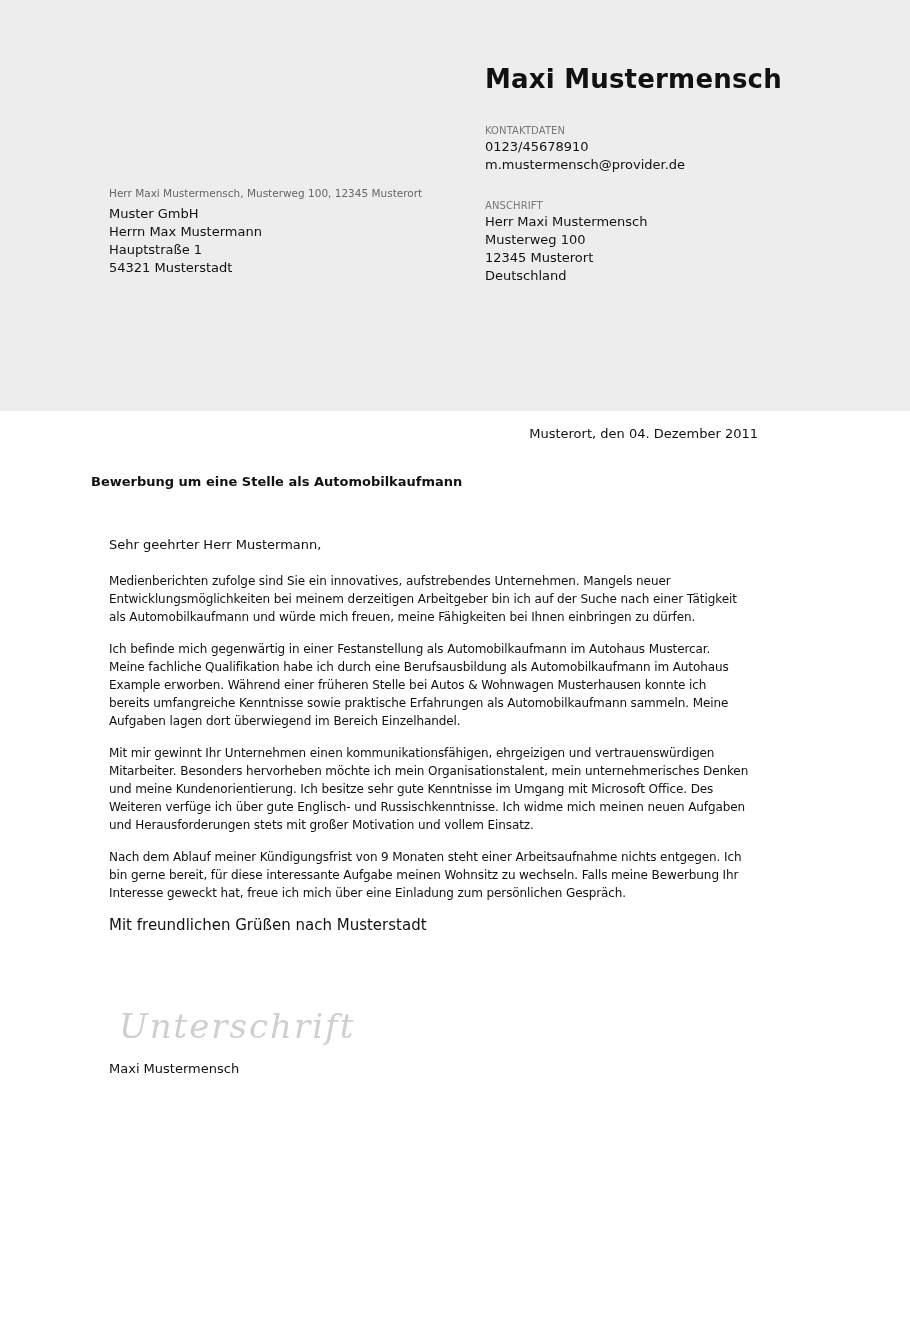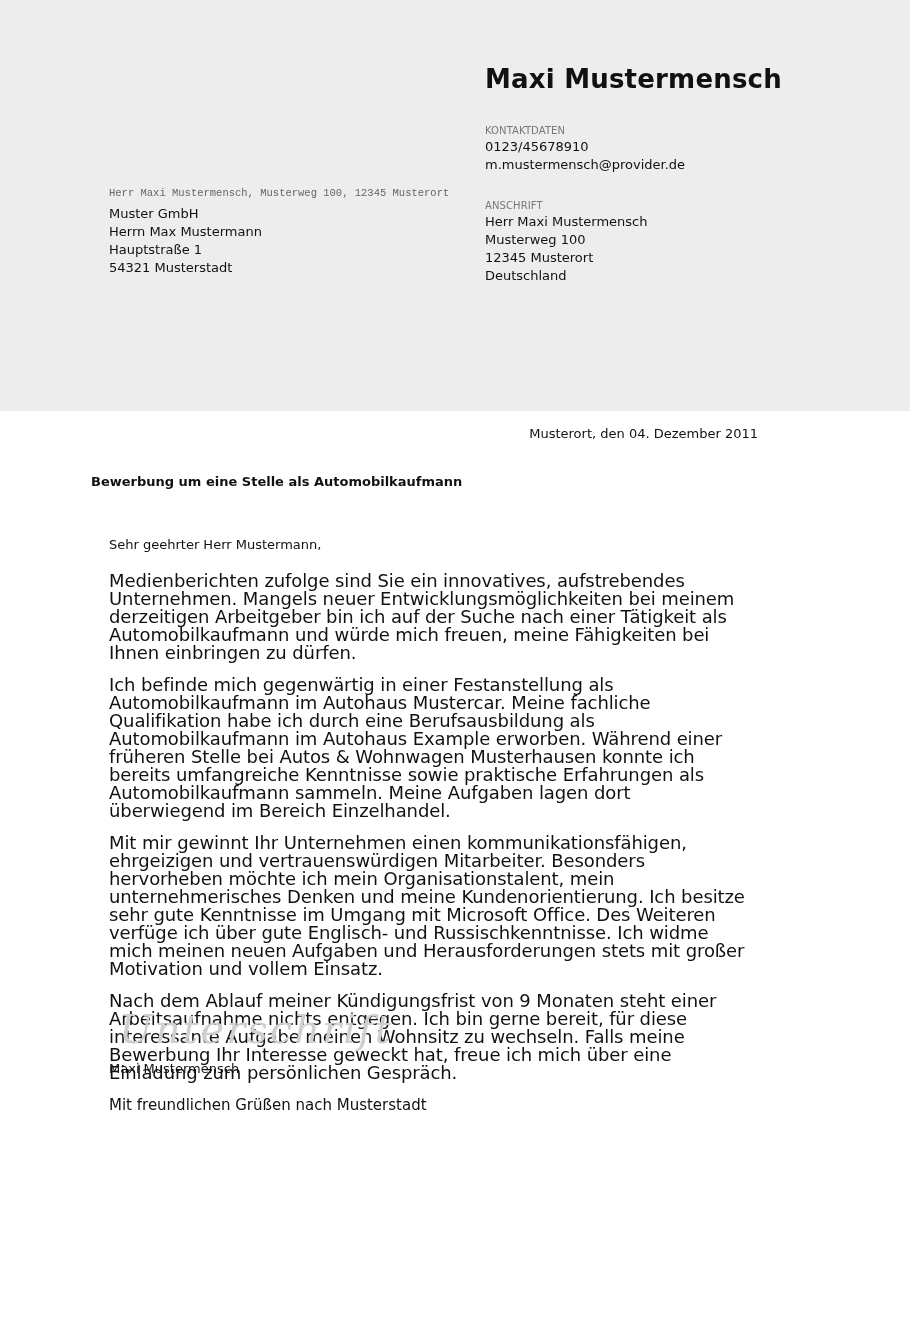--- a/index.html
+++ b/index.html
@@ -19,39 +19,39 @@
     }
     .section-label {
       font-size: 10px; color: #777; text-transform: uppercase; letter-spacing: 0.1px;
       line-height: 14px;
     }
     .line { font-size: 13px; line-height: 18px; color: #111; white-space: nowrap; }
     .contact { position: absolute; left: 485px; top: 124px; }
     .address { position: absolute; left: 485px; top: 199px; }
     .sender-line {
       position: absolute; left: 109px; top: 187px;
-      font-size: 10.5px; color: #666; white-space: nowrap; font-family: Liberation Mono, monospace;
+      font-size: 10.5px; color: #666; white-space: nowrap;
     }
     .recipient { position: absolute; left: 109px; top: 205px; }
     .date {
       position: absolute; right: 152px; top: 426px;
       font-size: 13px; color: #111; white-space: nowrap;
     }
     .subject {
       position: absolute; left: 91px; top: 474px;
       font-size: 13px; font-weight: bold; white-space: nowrap;
     }
     .body-text { position: absolute; left: 109px; top: 520px; width: 640px; }
     .salutation { font-size: 13px; line-height: 18px; margin: 16px 0 18px 0; }
-    .para { font-size: 18px; line-height: 18px; margin: 0 0 14px 0; letter-spacing: -0.1px; }
+    .para { font-size: 12px; line-height: 18px; margin: 0 0 14px 0; letter-spacing: -0.1px; }
     .closing { font-size: 15px; line-height: 18px; margin: 0; }
     .signature {
       position: absolute; left: 119px; top: 1006px;
       font-family: "DejaVu Serif", serif; font-style: italic;
-      font-size: 40px; color: #cfcfcf; letter-spacing: 2px; white-space: nowrap;
+      font-size: 34px; color: #cfcfcf; letter-spacing: 2px; white-space: nowrap;
     }
     .signer {
       position: absolute; left: 109px; top: 1061px;
       font-size: 13px; white-space: nowrap;
     }
   </style>
 </head>
 <body>
 
 <div class="header">

